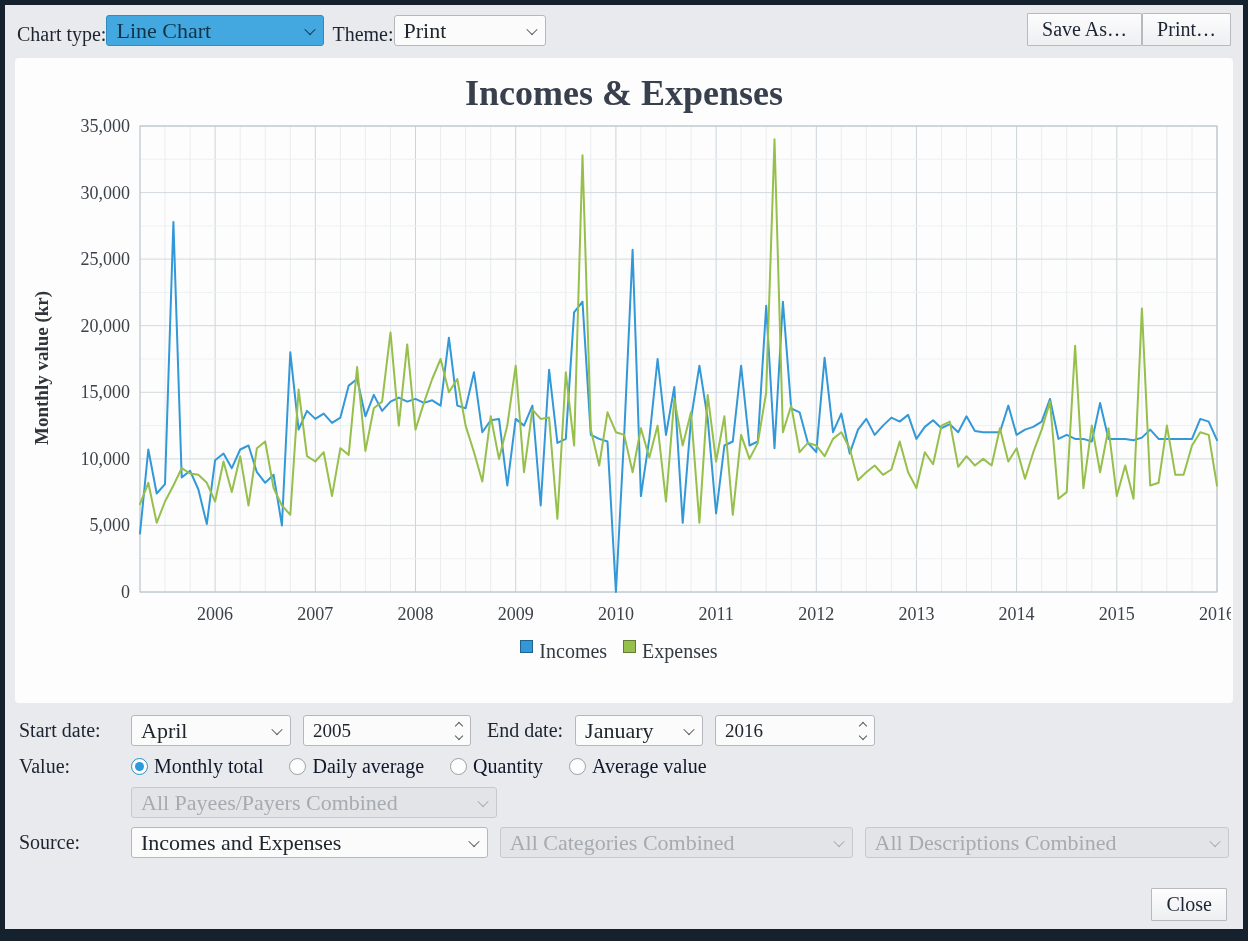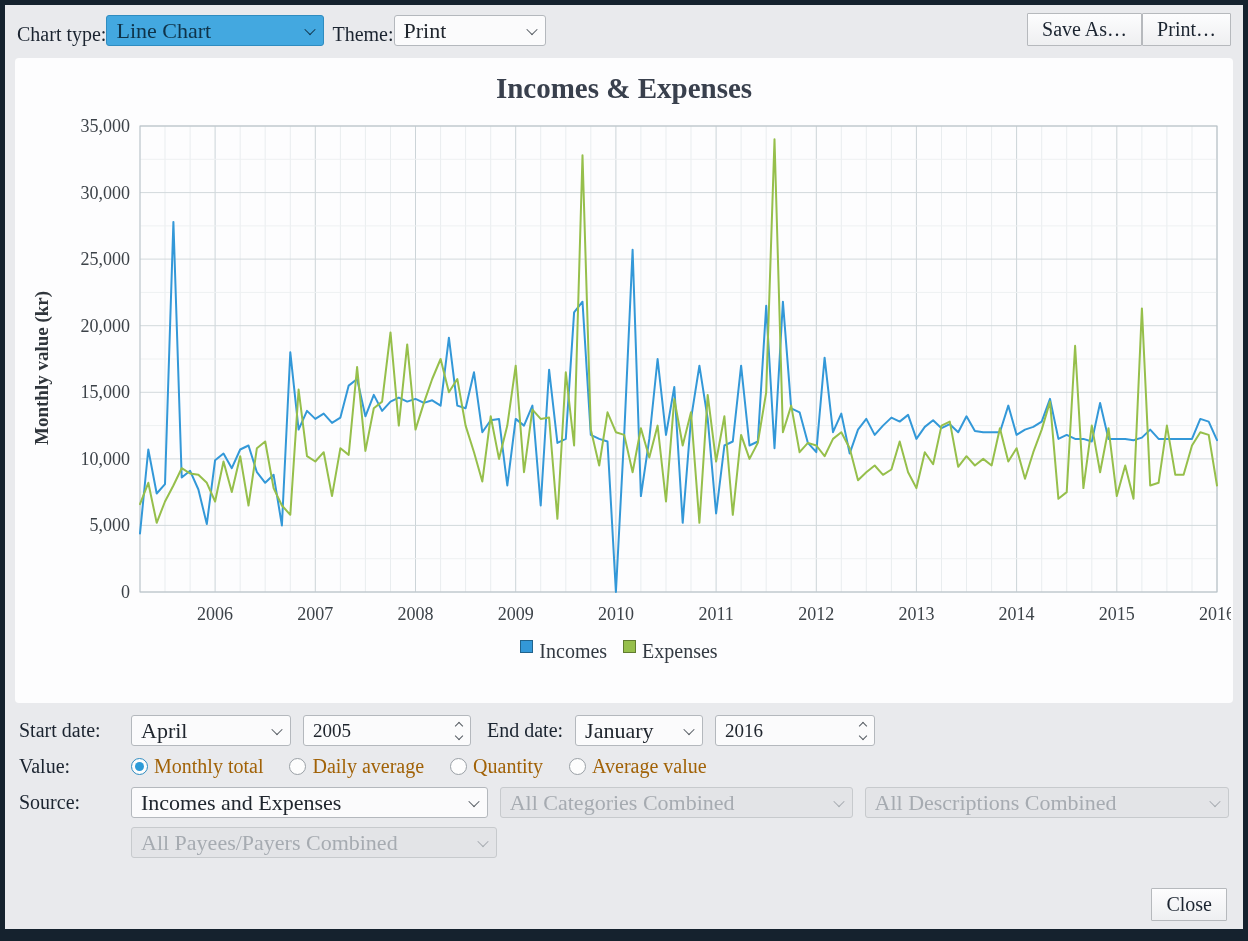--- a/index.html
+++ b/index.html
@@ -36,37 +36,37 @@
     height:33px; padding:0 14px; font-size:20px;
     font-family:"Liberation Serif","DejaVu Serif",serif;
     background:linear-gradient(#fdfdfe,#eeeff1);
     border:1px solid #b6b9bd; border-radius:1px; color:#1b2430; cursor:default;
   }
   
   .chart-card {
     margin:4px 10px 0; background:#fdfdfe; border-radius:4px;
     height:645px; position:relative; flex:0 0 auto;
   }
-  .chart-title { text-align:center; padding-top:14px; font-size:29px; font-weight:bold; color:#39404d; height:56px; }
+  .chart-title { text-align:center; padding-top:14px; font-size:36px; font-weight:bold; color:#39404d; height:56px; }
   .ylabel {
     position:absolute; left:14px; top:90px; height:440px; width:26px;
     display:flex; align-items:center; justify-content:center;
     writing-mode:vertical-rl; transform:rotate(180deg);
     font-weight:bold; font-size:19px; color:#2f353b;
   }
   .legend { display:flex; justify-content:center; align-items:flex-start; gap:6px; margin-top:2px; font-size:20px; color:#333a42; }
   .legend-swatch { width:13px; height:13px; display:inline-block; border:1px solid rgba(0,0,0,.35); }
   .legend-text { margin-right:10px; }
   svg text.tick { font-family:"Liberation Serif","DejaVu Serif",serif; font-size:18px; fill:#3c4248; }
   
   .controls { display:flex; flex-direction:column; gap:9px; margin:12px 14px 0; flex:0 0 auto; }
   .crow { display:flex; align-items:center; gap:12px; }
   .clabel { font-size:20px; color:#1b2430; white-space:nowrap; }
   .w1 { width:100px; flex:0 0 100px; }
-  .radio-item { display:flex; align-items:center; gap:6px; margin-right:14px; font-size:20px; color:#a16207; }
+  .radio-item { display:flex; align-items:center; gap:6px; margin-right:14px; font-size:20px; color:#0f172a; }
   .radio { width:17px; height:17px; border-radius:50%; border:1px solid #9aa0a6; background:#fdfdfd; display:inline-block; position:relative; flex:0 0 auto; }
   .radio.checked { border-color:#2f8cc0; }
   .radio.checked::after { content:""; position:absolute; left:3px; top:3px; right:3px; bottom:3px; border-radius:50%; background:#2d9bd8; }
   .spin { height:31px; border:1px solid #b4b8bd; background:#fbfbfc; border-radius:3px;
           display:flex; align-items:center; padding:0 6px 0 9px; font-size:19px; color:#20262e; }
   .spin .val { flex:1; }
   .spin-btns { display:flex; flex-direction:column; align-items:center; gap:4px; padding-right:2px; }
   .cv2 { display:inline-block; width:6px; height:6px; border-right:1.5px solid #565c63; border-bottom:1.5px solid #565c63; }
   .cv2.up { transform:rotate(-135deg); }
   .cv2.dn { transform:rotate(45deg); }
@@ -230,41 +230,41 @@
         <span class="radio"></span>
         <span>Quantity</span>
       </span>
       <span class="radio-item">
         <span class="radio"></span>
         <span>Average value</span>
       </span>
     </div>
 
     <div class="crow">
+      <span class="clabel w1"></span>
+      <div class="select disabled" style="width:366px">
+        <span class="val">All Payees/Payers Combined</span>
+        <span class="cv down"></span>
+      </div>
+    </div>
+
+    <div class="crow">
       <span class="clabel w1">Source:</span>
       <div class="select" style="width:366px">
         <span class="val">Incomes and Expenses</span>
         <span class="cv down"></span>
       </div>
       <div class="select disabled" style="width:362px">
         <span class="val">All Categories Combined</span>
         <span class="cv down"></span>
       </div>
       <div class="select disabled" style="width:374px">
         <span class="val">All Descriptions Combined</span>
         <span class="cv down"></span>
       </div>
     </div>
-
-    <div class="crow">
-      <span class="clabel w1"></span>
-      <div class="select disabled" style="width:366px">
-        <span class="val">All Payees/Payers Combined</span>
-        <span class="cv down"></span>
-      </div>
-    </div>
   </div>
 
   <div class="close-row">
     <button class="btn">Close</button>
   </div>
 
 </div>
 
 </body></html>

